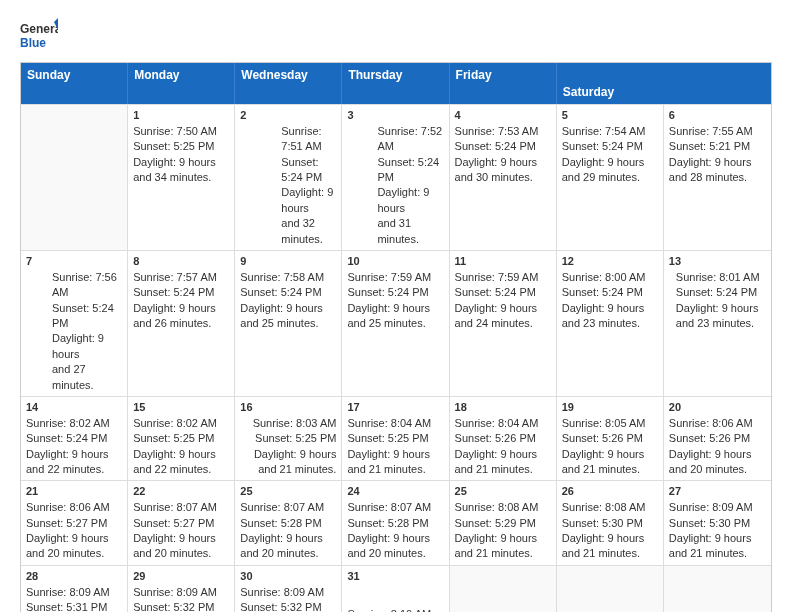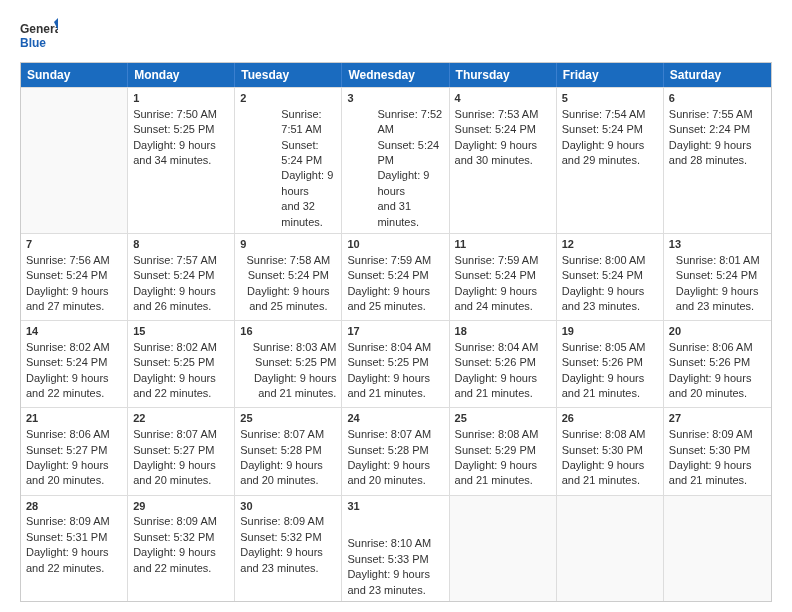--- a/index.html
+++ b/index.html
@@ -53,21 +53,21 @@
       background: #1a6bbf;
     }
     .cal-header-cell {
       color: #fff;
       font-size: 12px;
       font-weight: bold;
       padding: 5px 6px;
       text-align: left;
       border-right: 1px solid #3a7fcf;
     }
-    .cal-header-cell:last-child { border-right: none; }
+    .cal-header-cell:last-child { border-right: none; margin-top: 17px; }
     .cal-body {
       flex: 1;
       display: flex;
       flex-direction: column;
     }
     .cal-row {
       display: grid;
       grid-template-columns: repeat(7, 1fr);
       flex: 1;
       border-top: 1px solid #ddd;
@@ -110,21 +110,20 @@
     <div class="title-area">
       <div class="main-title"></div>
       <div class="subtitle"></div>
     </div>
   </div>
 
   <div class="calendar">
     <div class="cal-header" id="cal-header">
         <div class="cal-header-cell">Sunday</div>
         <div class="cal-header-cell">Monday</div>
-        <div class="cal-header-cell">Tuesday</div>
         <div class="cal-header-cell">Wednesday</div>
         <div class="cal-header-cell">Thursday</div>
         <div class="cal-header-cell">Friday</div>
         <div class="cal-header-cell">Saturday</div>
       </div>
     <div class="cal-body" id="cal-body">
         <div class="cal-row">
           <div class="cal-cell empty"></div>
           <div class="cal-cell">
             <span class="cell-day">1</span>
@@ -157,43 +156,43 @@
           <div class="cal-cell">
             <span class="cell-day">5</span>
             <div class="cell-info" style="white-space: pre-line;">Sunrise: 7:54 AM
 Sunset: 5:24 PM
 Daylight: 9 hours
 and 29 minutes.</div>
           </div>
           <div class="cal-cell">
             <span class="cell-day">6</span>
             <div class="cell-info" style="white-space: pre-line;">Sunrise: 7:55 AM
-Sunset: 2:24 PM
+Sunset: 5:21 PM
 Daylight: 9 hours
 and 28 minutes.</div>
           </div>
         </div>
         <div class="cal-row">
           <div class="cal-cell">
             <span class="cell-day">7</span>
-            <div class="cell-info" style="white-space: pre-line;">Sunrise: 7:56 AM
+            <div class="cell-info" style="white-space: pre-line; margin-left: 26px;">Sunrise: 7:56 AM
 Sunset: 5:24 PM
 Daylight: 9 hours
 and 27 minutes.</div>
           </div>
           <div class="cal-cell">
             <span class="cell-day">8</span>
             <div class="cell-info" style="white-space: pre-line;">Sunrise: 7:57 AM
 Sunset: 5:24 PM
 Daylight: 9 hours
 and 26 minutes.</div>
           </div>
           <div class="cal-cell">
             <span class="cell-day">9</span>
-            <div class="cell-info" style="white-space: pre-line; text-align: center;">Sunrise: 7:58 AM
+            <div class="cell-info" style="white-space: pre-line;">Sunrise: 7:58 AM
 Sunset: 5:24 PM
 Daylight: 9 hours
 and 25 minutes.</div>
           </div>
           <div class="cal-cell">
             <span class="cell-day">10</span>
             <div class="cell-info" style="white-space: pre-line;">Sunrise: 7:59 AM
 Sunset: 5:24 PM
 Daylight: 9 hours
 and 25 minutes.</div>

